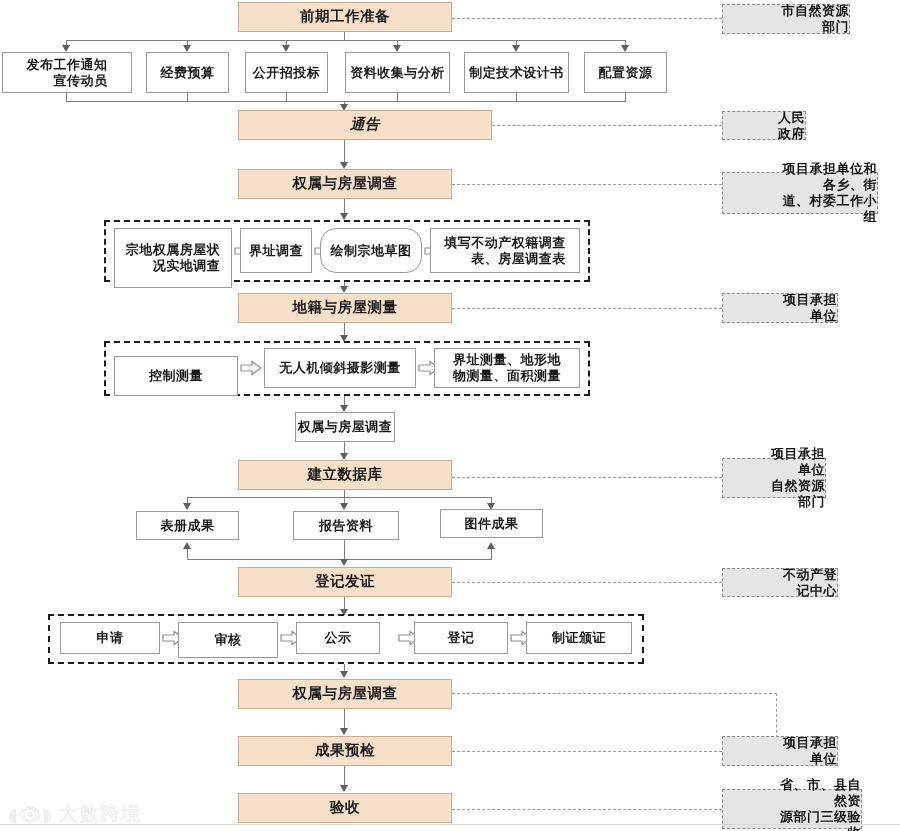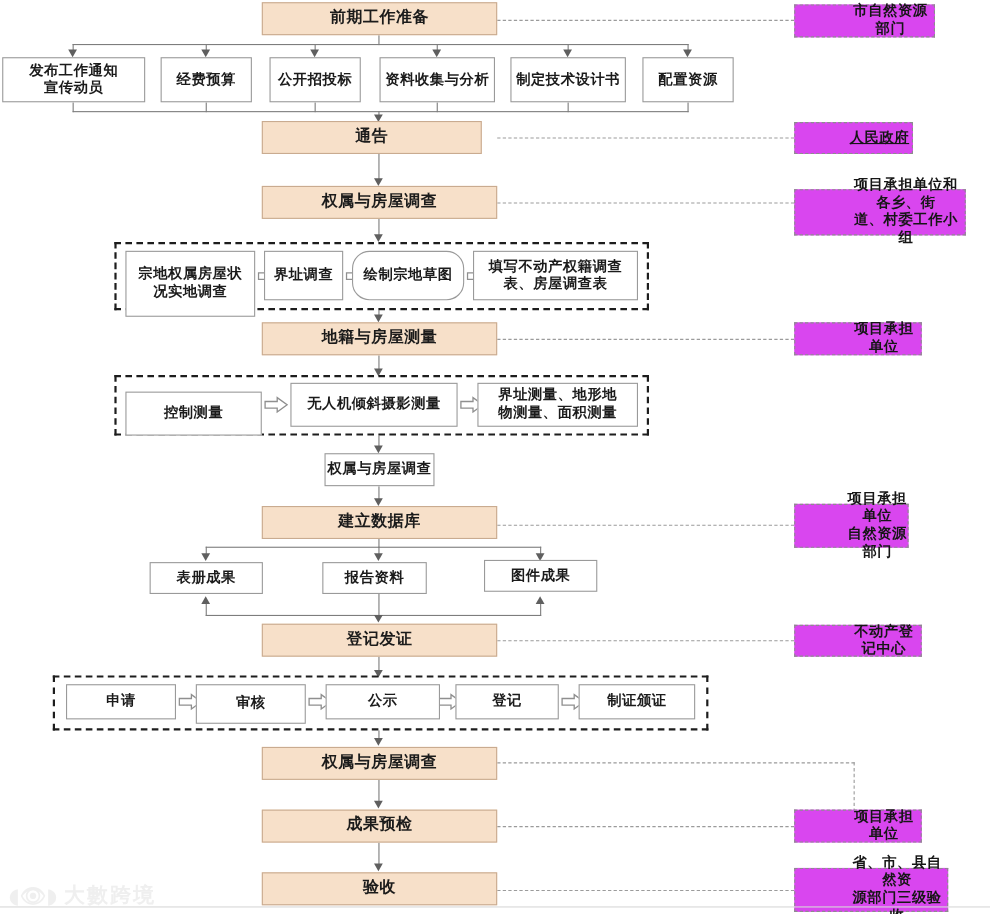--- a/index.html
+++ b/index.html
@@ -4,21 +4,21 @@
 <style>
   html,body{margin:0;padding:0;background:#ffffff;}
   body{font-family:"DejaVu Sans","Liberation Sans",sans-serif;}
   #stage{position:relative;width:900px;height:831px;background:#fff;overflow:hidden;}
 
   
   .node{
     position:absolute;
     box-sizing:border-box;
     display:flex;align-items:center;justify-content:center;
-    text-align:center;
+    text-align:right;
     color:#1b1b1b;
     font-weight:700;
     letter-spacing:.5px;
     line-height:1.22;
     z-index:3;
   }
   .main-node{
     background:#f7e0c9;
     border:1px solid #c9ab90;
     font-size:14.5px;
@@ -27,21 +27,21 @@
     background:#ffffff;
     border:1px solid #9a9a9a;
     font-size:13px;
   }
   .sub-node{
     background:#ffffff;
     border:1px solid #9a9a9a;
     font-size:13px;
   }
   .anno-node{
-    background:#d946ef;
+    background:#e5e5e5;
     border:1.4px dashed #8d8d8d;
     font-size:13px;
     color:#161616;
     padding-left:47px;
   }
 
   
   .group-box{
     position:absolute;
     box-sizing:border-box;
@@ -106,21 +106,21 @@
     position:absolute;left:0;right:0;bottom:6px;height:1px;background:#d8d8d8;z-index:8;
   }
 </style>
 </head>
 <body>
 
 <div id="stage">
 
   <div class="node main-node" style="left:238px;top:2px;width:214px;height:30px;">前期工作准备</div>
 
-  <div class="node main-node" style="left:238px;top:110px;width:200px;height:30px;">通告</div>
+  <div class="node main-node" style="left:238px;top:110px;width:254px;height:30px;font-style:italic;">通告</div>
 
   <div class="node main-node" style="left:238px;top:169px;width:214px;height:30px;">权属与房屋调查</div>
 
   <div class="node main-node" style="left:238px;top:293px;width:214px;height:30px;">地籍与房屋测量</div>
 
   <div class="node plain-node" style="left:295px;top:412px;width:100px;height:30px;">权属与房屋调查</div>
 
   <div class="node main-node" style="left:238px;top:460px;width:214px;height:30px;">建立数据库</div>
 
   <div class="node main-node" style="left:238px;top:567px;width:214px;height:30px;">登记发证</div>
@@ -217,21 +217,21 @@
   <div class="node sub-node" style="left:434px;top:348px;width:146px;height:40px;white-space:pre-line;">界址测量、地形地
 物测量、面积测量</div>
 
   <div class="ln v" style="left:344px;top:396px;height:12px;"></div>
   <div class="arw down" style="left:340px;top:405px;"></div>
 
   <div class="ln v" style="left:344px;top:442px;height:14px;"></div>
   <div class="arw down" style="left:340px;top:453px;"></div>
 
   <div class="node plain-node" style="left:136px;top:511px;width:103px;height:29px;">表册成果</div>
-  <div class="node plain-node" style="left:293px;top:511px;width:95px;height:29px;">报告资料</div>
+  <div class="node plain-node" style="left:293px;top:511px;width:106px;height:29px;">报告资料</div>
   <div class="node plain-node" style="left:440px;top:509px;width:103px;height:29px;">图件成果</div>
 
   <div class="ln v" style="left:344px;top:490px;height:8px;"></div>
   <div class="ln h" style="left:187px;top:497px;width:305px;"></div>
   <div class="ln v" style="left:187px;top:497px;height:7px;"></div>
   <div class="ln v" style="left:344px;top:497px;height:7px;"></div>
   <div class="ln v" style="left:491px;top:497px;height:7px;"></div>
   <div class="arw down" style="left:183px;top:503px;"></div>
   <div class="arw down" style="left:340px;top:503px;"></div>
   <div class="arw down" style="left:487px;top:503px;"></div>
@@ -254,21 +254,21 @@
     <svg width="22" height="16" viewBox="0 0 22 16">
         <path d="M1 5 H12 V1.5 L21 8 L12 14.5 V11 H1 Z" fill="#ffffff" stroke="#8f8f8f" stroke-width="1.2"></path>
       </svg>
   </div>
   <div class="node sub-node" style="left:178px;top:622px;width:100px;height:36px;">审核</div>
   <div class="harrow" style="left:280px;top:630px;">
     <svg width="22" height="16" viewBox="0 0 22 16">
         <path d="M1 5 H12 V1.5 L21 8 L12 14.5 V11 H1 Z" fill="#ffffff" stroke="#8f8f8f" stroke-width="1.2"></path>
       </svg>
   </div>
-  <div class="node sub-node" style="left:296px;top:622px;width:104px;height:32px;">公示</div>
+  <div class="node sub-node" style="left:296px;top:622px;width:84px;height:32px;">公示</div>
   <div class="harrow" style="left:398px;top:630px;">
     <svg width="22" height="16" viewBox="0 0 22 16">
         <path d="M1 5 H12 V1.5 L21 8 L12 14.5 V11 H1 Z" fill="#ffffff" stroke="#8f8f8f" stroke-width="1.2"></path>
       </svg>
   </div>
   <div class="node sub-node" style="left:414px;top:622px;width:94px;height:32px;">登记</div>
   <div class="harrow" style="left:510px;top:630px;">
     <svg width="22" height="16" viewBox="0 0 22 16">
         <path d="M1 5 H12 V1.5 L21 8 L12 14.5 V11 H1 Z" fill="#ffffff" stroke="#8f8f8f" stroke-width="1.2"></path>
       </svg>
@@ -280,21 +280,21 @@
 
   <div class="ln v" style="left:344px;top:709px;height:22px;"></div>
   <div class="arw down" style="left:340px;top:728px;"></div>
 
   <div class="ln v" style="left:344px;top:766px;height:22px;"></div>
   <div class="arw down" style="left:340px;top:785px;"></div>
 
   <div class="node anno-node" style="left:722px;top:4px;width:128px;height:30px;white-space:pre-line;">市自然资源部门</div>
   <div class="dln h" style="left:452px;top:18px;width:270px;"></div>
 
-  <div class="node anno-node" style="left:722px;top:111px;width:108px;height:29px;white-space:pre-line;text-decoration:underline;">人民政府</div>
+  <div class="node anno-node" style="left:722px;top:111px;width:84px;height:29px;white-space:pre-line;">人民政府</div>
   <div class="dln h" style="left:452px;top:125px;width:270px;"></div>
 
   <div class="node anno-node" style="left:722px;top:172px;width:156px;height:42px;white-space:pre-line;">项目承担单位和各乡、街
 道、村委工作小组</div>
   <div class="dln h" style="left:452px;top:184px;width:270px;"></div>
 
   <div class="node anno-node" style="left:722px;top:293px;width:116px;height:30px;white-space:pre-line;">项目承担单位</div>
   <div class="dln h" style="left:452px;top:308px;width:270px;"></div>
 
   <div class="node anno-node" style="left:722px;top:458px;width:104px;height:40px;white-space:pre-line;">项目承担单位

